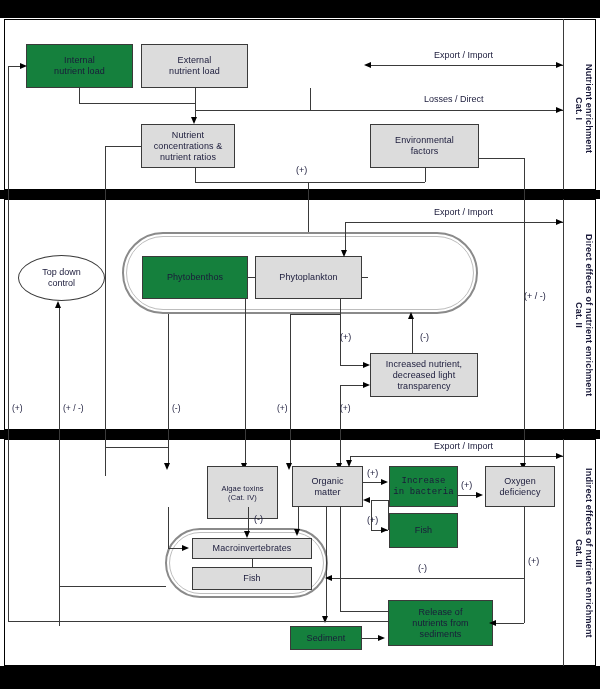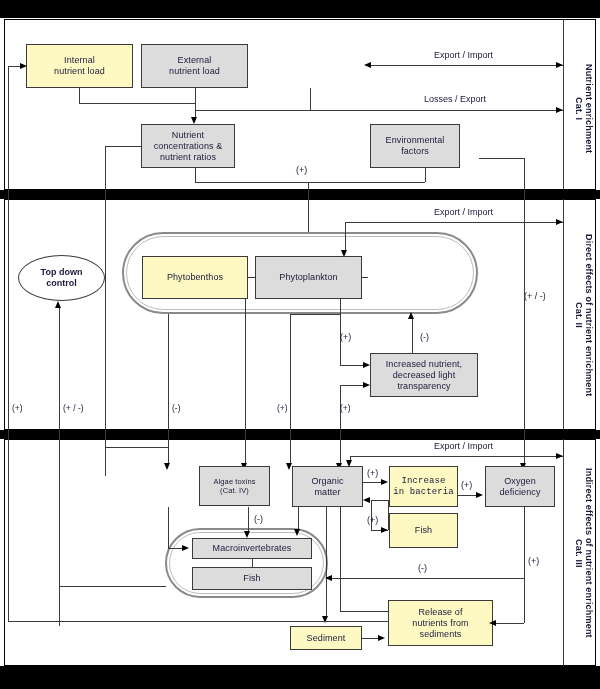--- a/index.html
+++ b/index.html
@@ -9,34 +9,34 @@
   #stage{position:absolute;left:0;top:0;width:600px;height:689px;}
 
   
   .band{position:absolute;left:0;width:600px;background:#000;}
 
   
   .frame{position:absolute;border:1px solid #000;box-sizing:border-box;}
 
   
   .box{position:absolute;box-sizing:border-box;border:1px solid #3a3a3a;
-       background:#fef9c3;display:flex;align-items:center;justify-content:center;
+       background:#15803d;display:flex;align-items:center;justify-content:center;
        text-align:center;font-size:9px;line-height:11px;letter-spacing:0.1px;}
   .box.sh{background:#dcdcdc;}
   .box.small{font-size:7.5px;line-height:9px;}
 
   
   .capsule{position:absolute;box-sizing:border-box;border:2px solid #8a8a8a;
            background:#fff;}
   .capsule-in{position:absolute;box-sizing:border-box;border:1px solid #bdbdbd;}
 
   .ellipse{position:absolute;box-sizing:border-box;border:1px solid #3a3a3a;
            background:#fff;border-radius:50%/50%;
            display:flex;align-items:center;justify-content:center;
-           text-align:center;font-size:9px;line-height:11px;font-weight:bold;}
+           text-align:center;font-size:9px;line-height:11px;}
 
   
   .h{position:absolute;height:0;border-top:1px solid #3a3a3a;}
   .v{position:absolute;width:0;border-left:1px solid #3a3a3a;}
 
   
   .ar{position:absolute;width:0;height:0;}
   .ar-r{border-top:3.5px solid transparent;border-bottom:3.5px solid transparent;border-left:7px solid #000;}
   .ar-l{border-top:3.5px solid transparent;border-bottom:3.5px solid transparent;border-right:7px solid #000;}
   .ar-d{border-left:3.5px solid transparent;border-right:3.5px solid transparent;border-top:7px solid #000;}
@@ -75,40 +75,40 @@
   <div class="cat" style="left:568px;top:452px;width:26px;height:202px;">Indirect effects of nutrient enrichment
 Cat. III</div>
 
   <div class="box" style="left:26px;top:44px;width:107px;height:44px;white-space:pre-line;">Internal
 nutrient load</div>
   <div class="box sh" style="left:141px;top:44px;width:107px;height:44px;white-space:pre-line;">External
 nutrient load</div>
   <div class="box sh" style="left:141px;top:124px;width:94px;height:44px;white-space:pre-line;">Nutrient
 concentrations &amp;
 nutrient ratios</div>
-  <div class="box sh" style="left:370px;top:124px;width:90px;height:44px;white-space:pre-line;">Environmental
+  <div class="box sh" style="left:370px;top:124px;width:109px;height:44px;white-space:pre-line;">Environmental
 factors</div>
 
   <div class="v" style="left:79px;top:88px;height:15px;"></div>
   <div class="h" style="left:79px;top:103px;width:116px;"></div>
 
   <div class="v" style="left:310px;top:88px;height:22px;"></div>
   <div class="h" style="left:195px;top:110px;width:115px;"></div>
 
   <div class="v" style="left:195px;top:88px;height:30px;"></div>
   <div class="ar ar-d" style="left:191px;top:117px;"></div>
 
   <div class="h" style="left:368px;top:65px;width:195px;"></div>
   <div class="ar ar-l" style="left:364px;top:61.5px;"></div>
   <div class="ar ar-r" style="left:556px;top:61.5px;"></div>
   <div class="lbl" style="left:434px;top:50px;">Export / Import</div>
 
   <div class="h" style="left:195px;top:110px;width:368px;"></div>
   <div class="ar ar-r" style="left:556px;top:106.5px;"></div>
-  <div class="lbl" style="left:424px;top:94px;">Losses / Export</div>
+  <div class="lbl" style="left:424px;top:94px;">Losses / Direct</div>
 
   <div class="v" style="left:8px;top:66px;height:555px;"></div>
   <div class="h" style="left:8px;top:66px;width:14px;"></div>
   <div class="ar ar-r" style="left:20px;top:62.5px;"></div>
 
   <div class="h" style="left:105px;top:146px;width:36px;"></div>
   <div class="v" style="left:105px;top:146px;height:330px;"></div>
 
   <div class="v" style="left:195px;top:168px;height:14px;"></div>
   <div class="h" style="left:195px;top:182px;width:113px;"></div>
@@ -172,21 +172,21 @@
 
   <div class="v" style="left:524px;top:222px;height:244px;"></div>
   <div class="ar ar-d" style="left:520px;top:463px;"></div>
 
   <div class="sign" style="left:12px;top:404px;">(+)</div>
   <div class="sign" style="left:63px;top:404px;">(+ / -)</div>
   <div class="sign" style="left:172px;top:404px;">(-)</div>
   <div class="sign" style="left:277px;top:404px;">(+)</div>
   <div class="sign" style="left:340px;top:404px;">(+)</div>
 
-  <div class="box sh small" style="left:199px;top:466px;width:71px;height:40px;white-space:pre-line;">Algae toxins
+  <div class="box sh small" style="left:207px;top:466px;width:71px;height:53px;white-space:pre-line;">Algae toxins
 (Cat. IV)</div>
   <div class="box sh" style="left:292px;top:466px;width:71px;height:41px;white-space:pre-line;">Organic
 matter</div>
   <div class="box" style="left:389px;top:466px;width:69px;height:41px;white-space:pre-line;font-family:Liberation Mono, monospace;">Increase
 in bacteria</div>
   <div class="box sh" style="left:485px;top:466px;width:70px;height:41px;white-space:pre-line;">Oxygen
 deficiency</div>
   <div class="box" style="left:389px;top:513px;width:69px;height:35px;">Fish</div>
 
   <div class="capsule" style="left:165px;top:528px;width:163px;height:70px;border-radius:35px;"></div>

